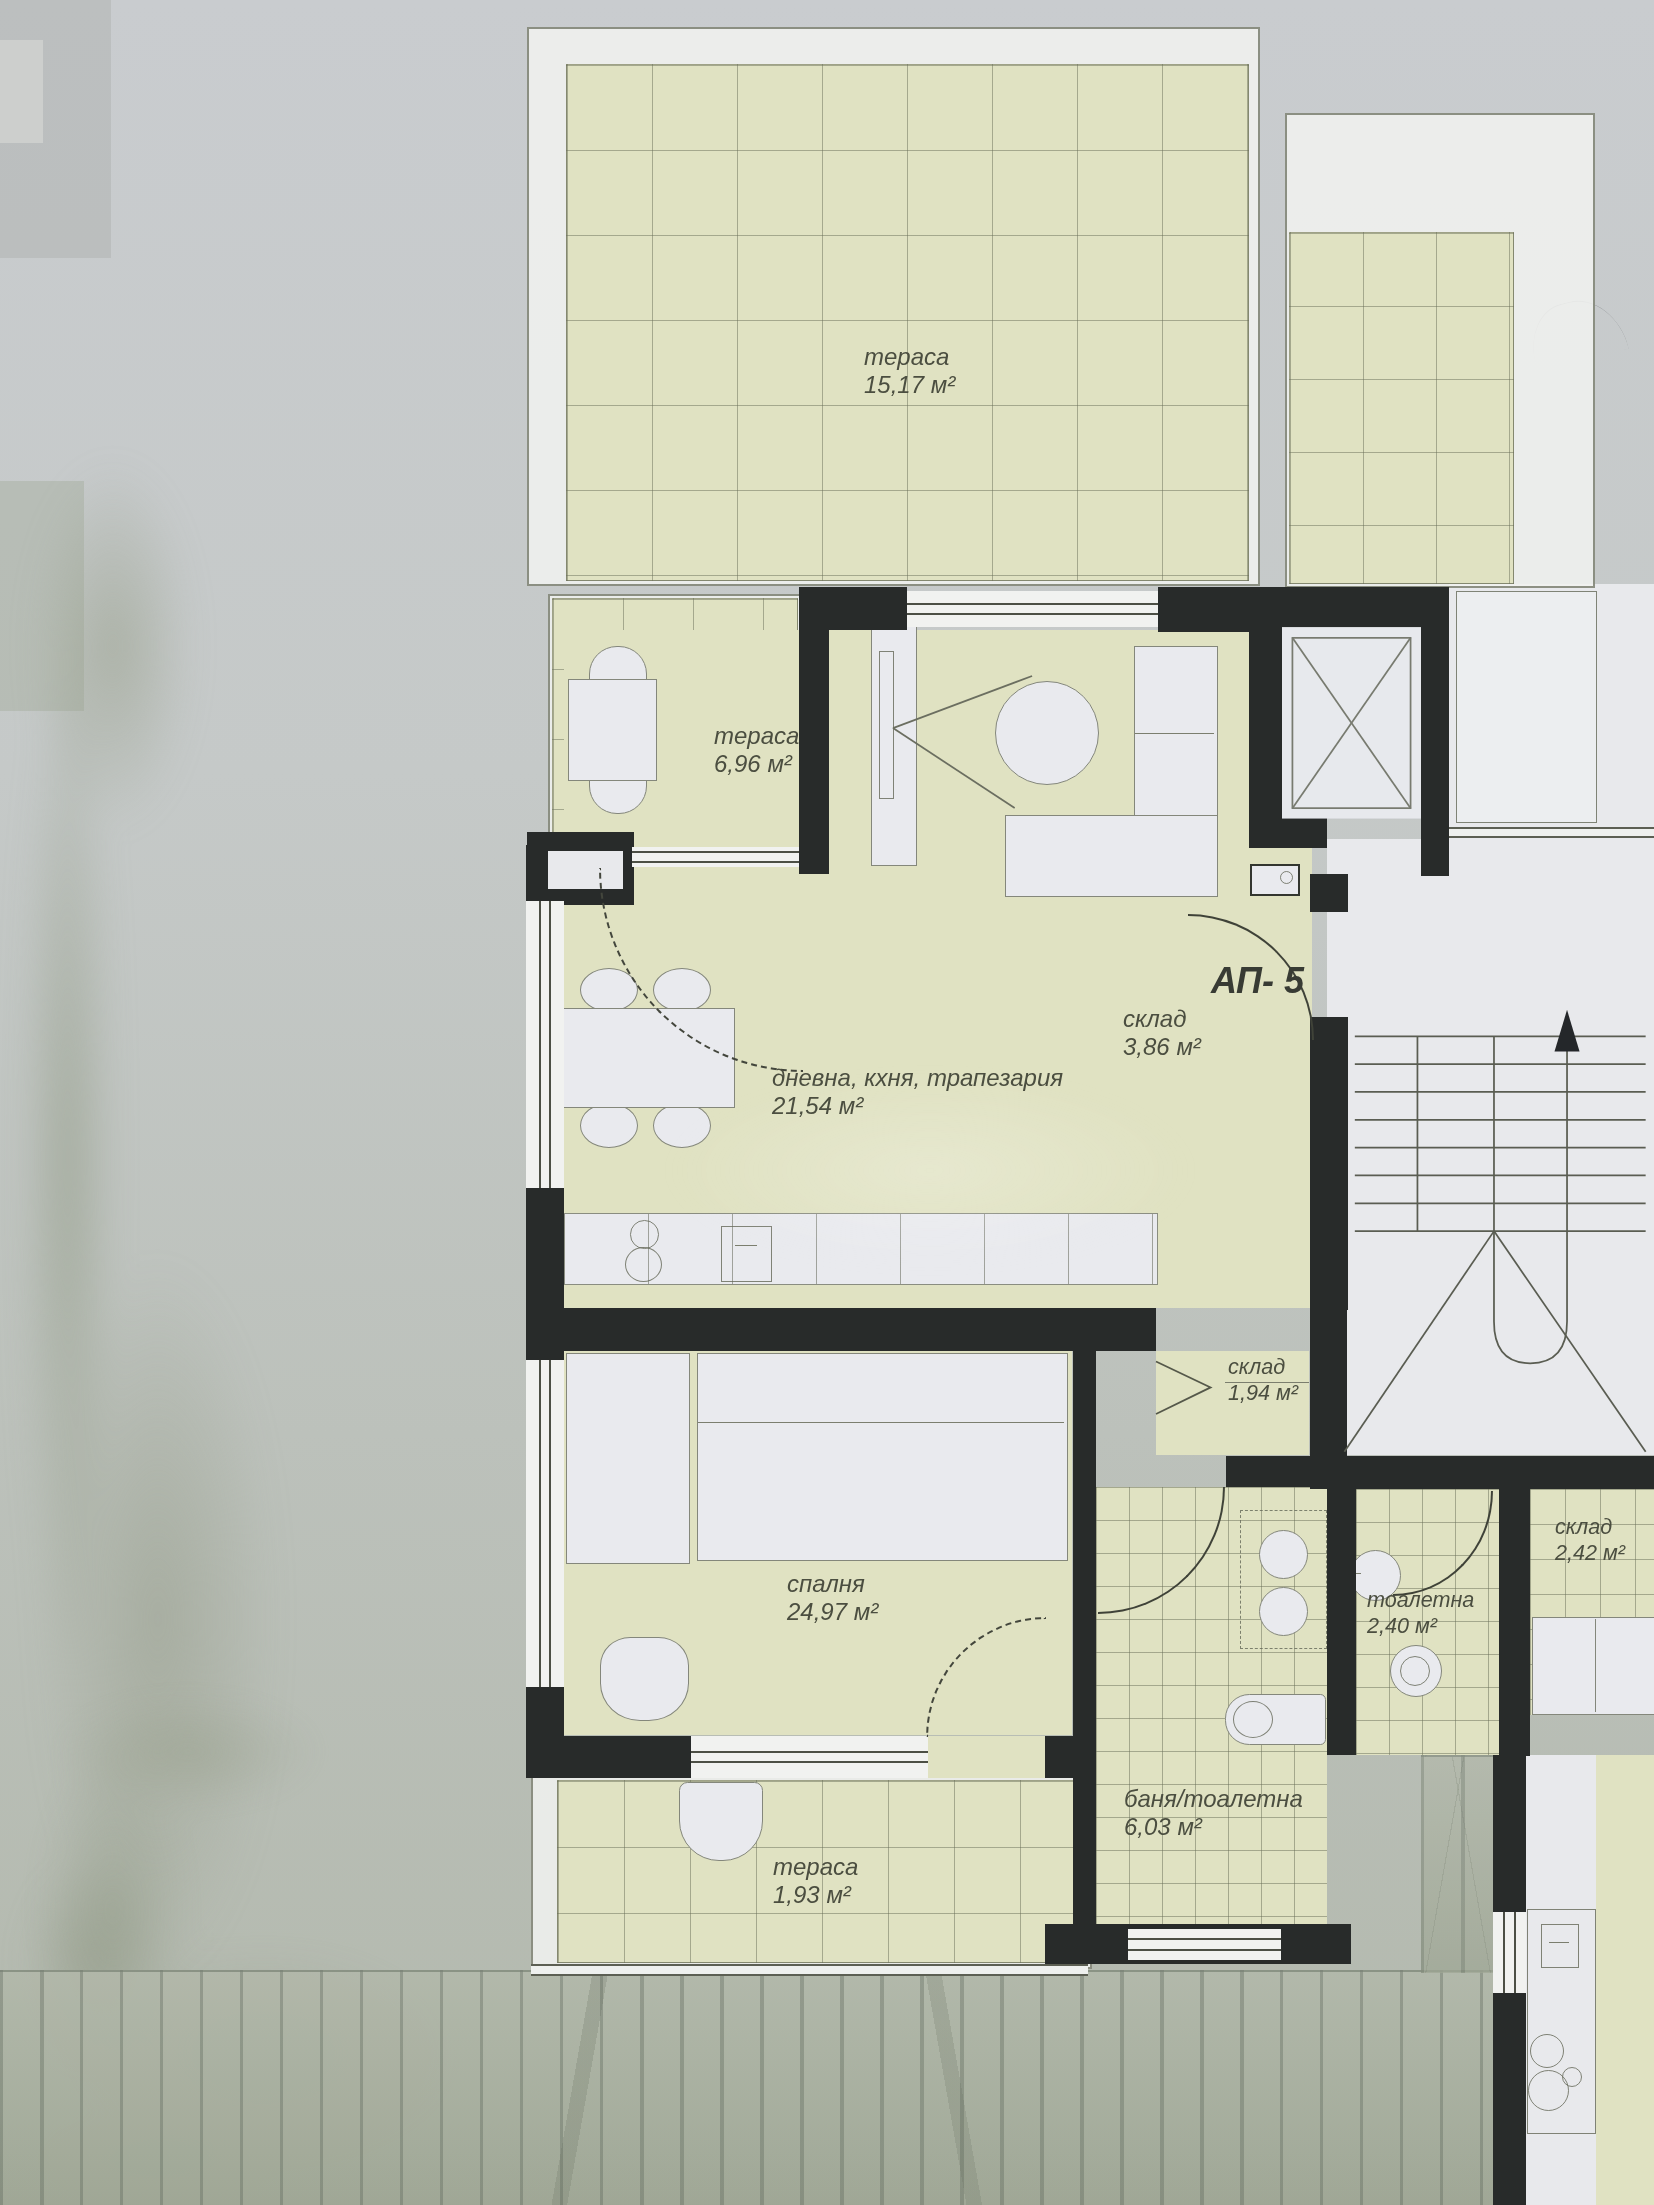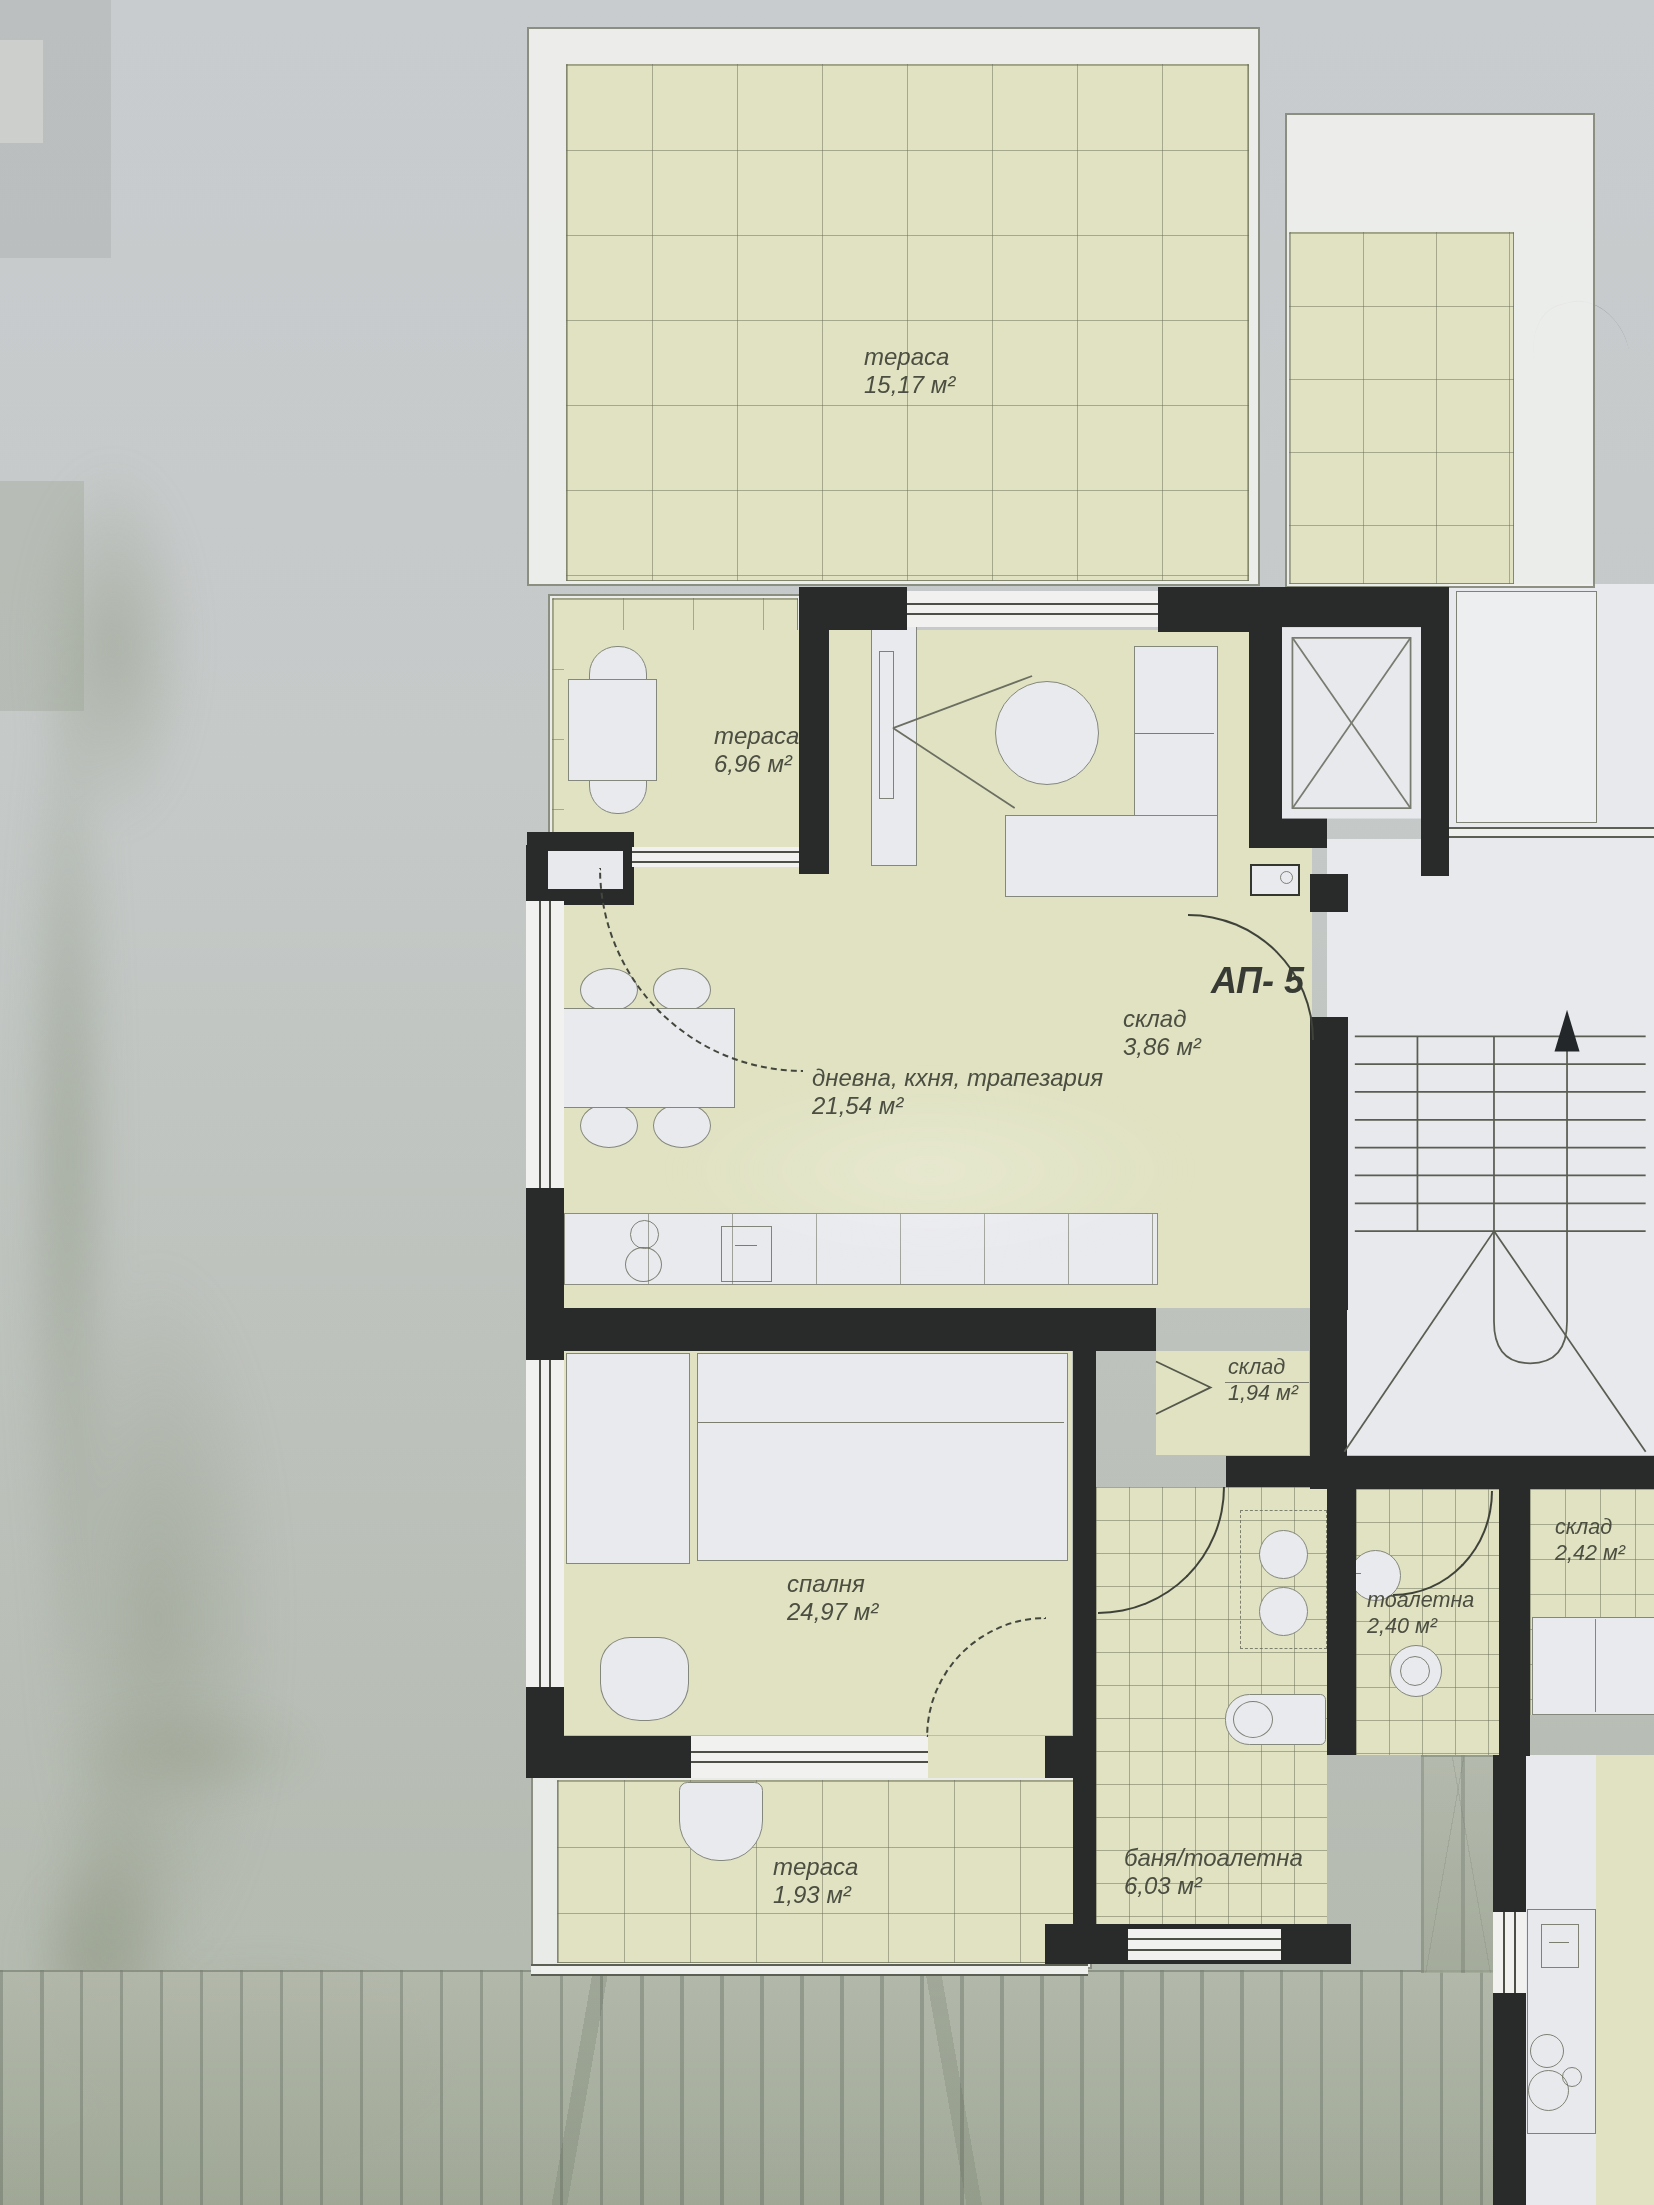--- a/index.html
+++ b/index.html
@@ -222,39 +222,39 @@
 <div class="haze" style="left:599px;top:1045px;width:662px;height:251px"></div>
 
 <div class="lbl" style="left:864px;top:343px">
   <span>тераса</span>
   <span>15,17 м²</span>
 </div>
 <div class="lbl" style="left:714px;top:722px">
   <span>тераса</span>
   <span>6,96 м²</span>
 </div>
-<div class="lbl" style="left:812px;top:1064px">
+<div class="lbl" style="left:772px;top:1064px">
   <span>дневна, кхня, трапезария</span>
   <span>21,54 м²</span>
 </div>
 <div class="lbl" style="left:1123px;top:1005px">
   <span>склад</span>
   <span>3,86 м²</span>
 </div>
 <div class="ap" style="left:1211px;top:963px">АП- 5</div>
 <div class="lbl sm" style="left:1228px;top:1354px">
   <span>склад</span>
   <span>1,94 м²</span>
 </div>
 <div class="uline" style="left:1225px;top:1382px;width:84px;z-index:41"></div>
 <div class="lbl" style="left:787px;top:1570px">
   <span>спалня</span>
   <span>24,97 м²</span>
 </div>
-<div class="lbl" style="left:1124px;top:1844px">
+<div class="lbl" style="left:1124px;top:1785px">
   <span>баня/тоалетна</span>
   <span>6,03 м²</span>
 </div>
 <div class="lbl sm" style="left:1367px;top:1587px">
   <span>тоалетна</span>
   <span>2,40 м²</span>
 </div>
 <div class="lbl sm" style="left:1555px;top:1514px">
   <span>склад</span>
   <span>2,42 м²</span>

